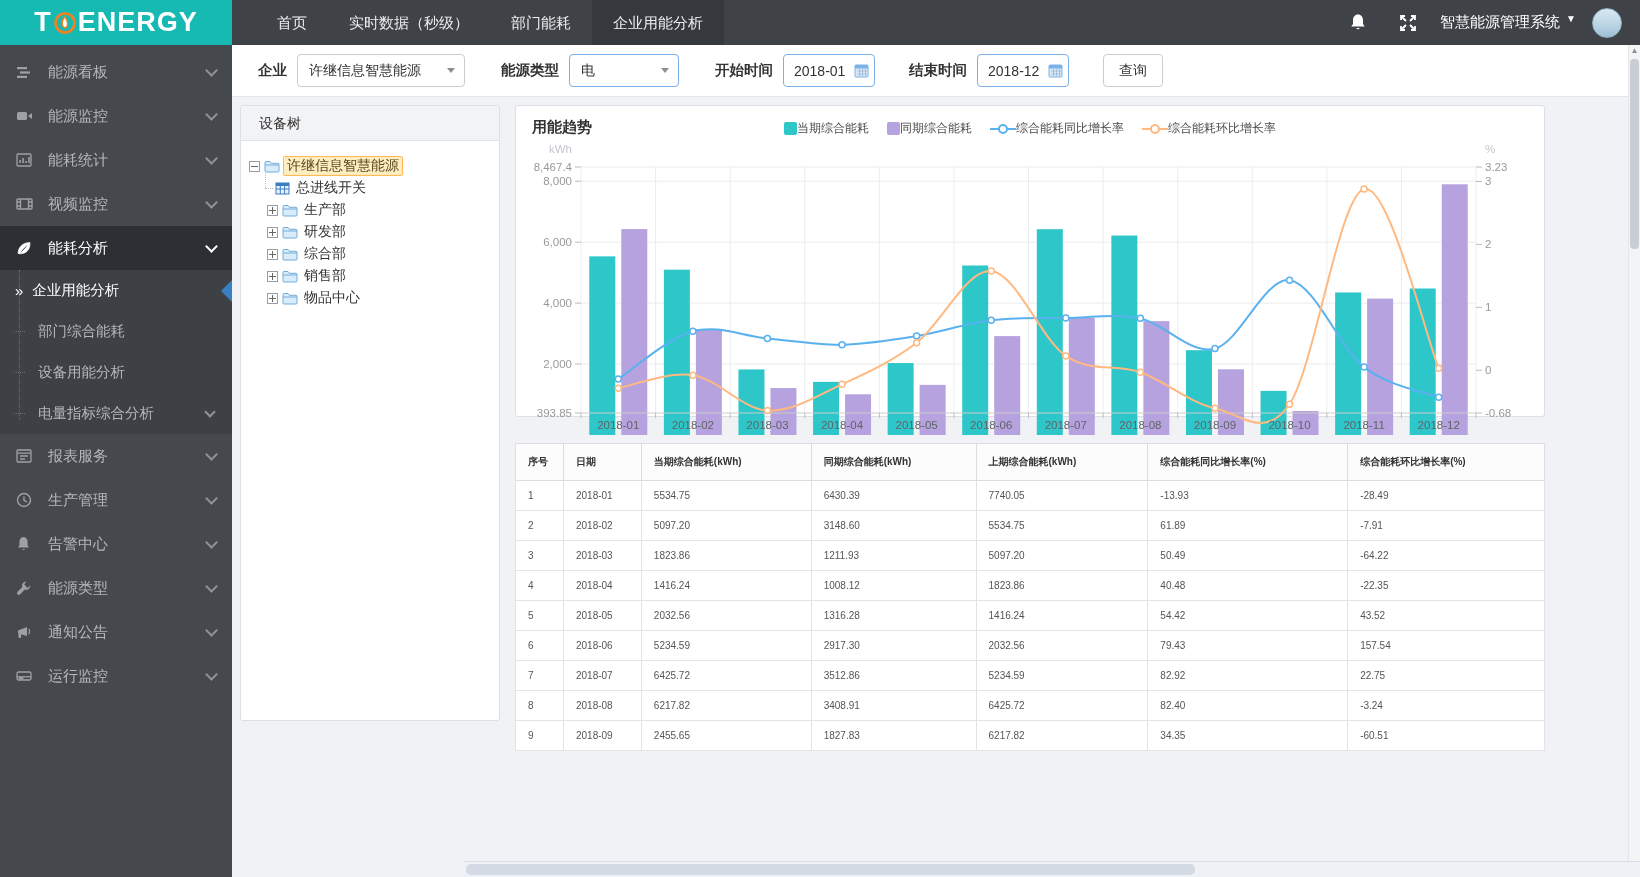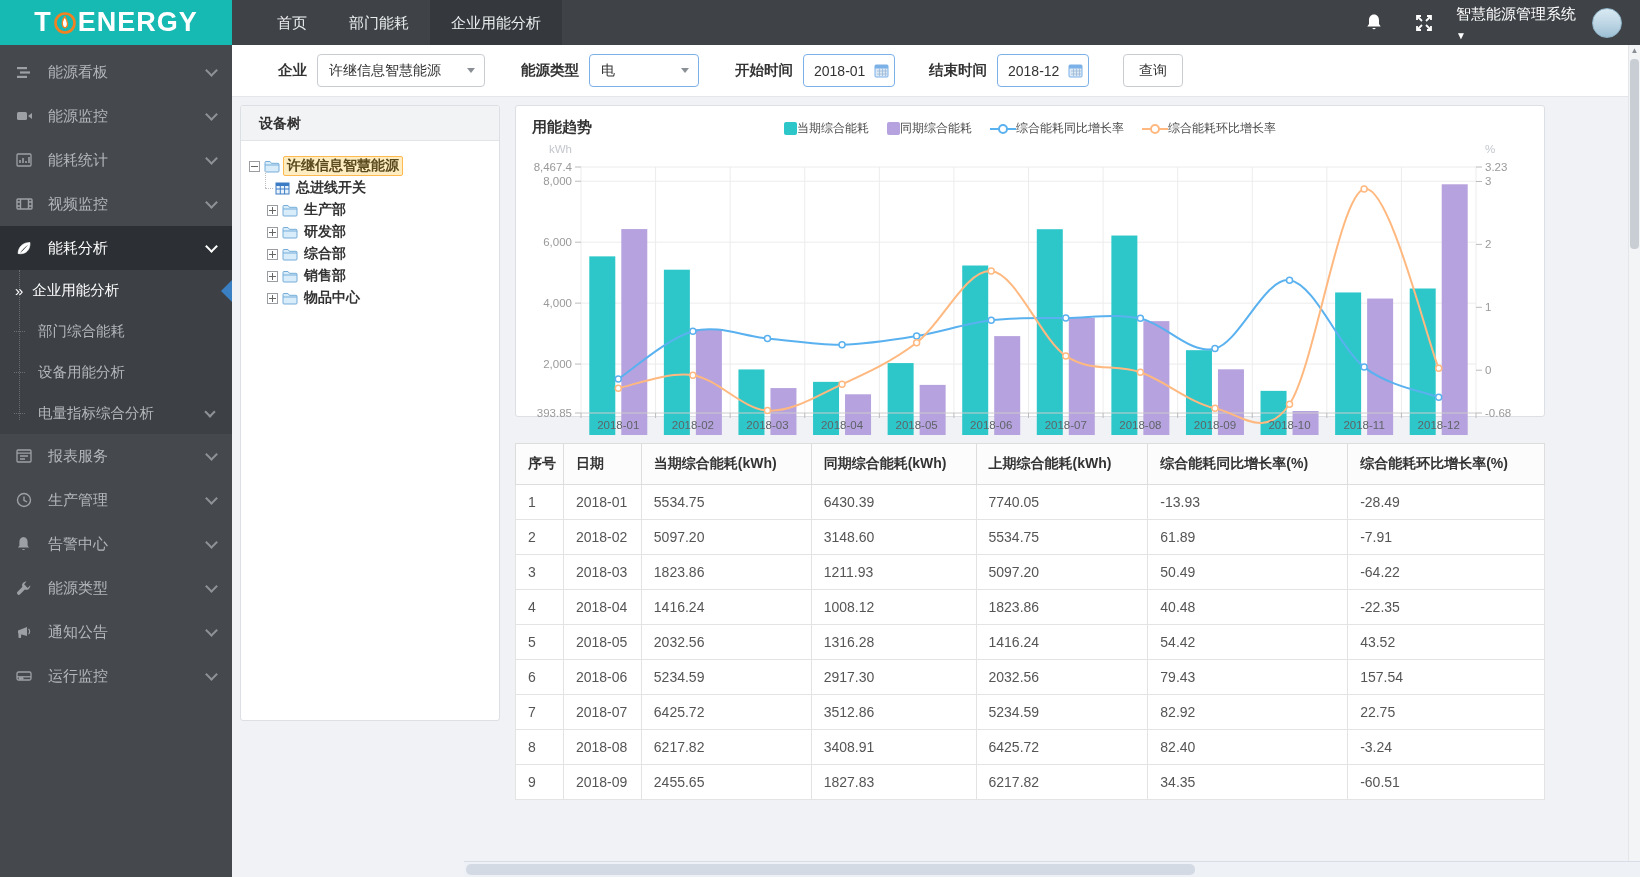--- a/index.html
+++ b/index.html
@@ -7,21 +7,21 @@
 
   
   .topbar { height:45px; display:flex; background:#3f4347; color:#fff; position:relative; z-index:5; }
   .logo { width:232px; background:#17b9b3; display:flex; align-items:center; justify-content:center; font-weight:800; font-size:27px; letter-spacing:1px; color:#fff; }
   .logo .at { margin:0 1px; display:inline-flex; }
   .nav-tabs { display:flex;padding-left:24px; }
   .nav-tab { padding:0 21px; line-height:45px; font-size:15px; color:#eceeef; cursor:pointer; white-space:nowrap; }
   .nav-tab.active { background:#35393e; }
   .topbar-right { margin-left:auto; display:flex; align-items:center; padding-right:18px; }
   .tb-icon { width:20px; height:20px; margin-left:30px; display:inline-flex; align-items:center; justify-content:center; }
-  .sys-menu { margin-left:22px; font-size:15px; display:flex; align-items:flex-start; gap:6px;flex-direction:column; }
+  .sys-menu { margin-left:22px; font-size:15px; display:flex; align-items:flex-start; gap:6px; }
   .sys-caret { font-size:10px; }
   .avatar { width:30px; height:30px; border-radius:50%; margin-left:16px; background:linear-gradient(180deg,#d8e9f2 0%,#bcd5e4 55%,#9dbfd4 100%); border:1px solid #8fb4c9; }
 
   
   .app { display:flex; height:832px; position:relative; }
   .sidebar { width:232px; background:#45494e; color:#b4b7ba; flex:none; padding-top:5px; }
   .sb-item { height:44px; display:flex; align-items:center; padding:0 16px 0 16px; font-size:15px; cursor:pointer; position:relative; }
   .sb-item .sb-ic { width:20px; margin-right:12px; display:inline-flex; color:#9da0a4; }
   .sb-item .sb-label { flex:1; }
   .sb-chevron { width:9px; height:9px; border-right:2px solid #8f9296; border-bottom:2px solid #8f9296; transform:rotate(45deg); margin-top:-4px; }
@@ -32,36 +32,36 @@
   .sb-sub:before { content:""; position:absolute; left:19px; top:0; bottom:14px; border-left:1px dotted #6a6e73; }
   .sb-subitem { height:41px; display:flex; align-items:center; font-size:14.5px; color:#b4b7ba; padding-left:14px; cursor:pointer; position:relative; }
   .sb-subitem .dash { width:11px; border-top:1px dotted #6a6e73; margin-right:13px; }
   .sb-subitem.active { color:#fff; }
   .sb-subitem.active .mark { color:#fff; font-size:15px; margin-right:9px; margin-left:1px; }
   .sb-subitem.active:after { content:""; position:absolute; right:0; top:50%; margin-top:-11px; border-right:11px solid #3a7fc1; border-top:11px solid transparent; border-bottom:11px solid transparent; }
   .sb-subitem .sub-chev { margin-left:auto; margin-right:18px; width:8px; height:8px; border-right:2px solid #8f9296; border-bottom:2px solid #8f9296; transform:rotate(45deg); margin-top:-3px; }
 
   
   .main { flex:1; position:relative; background:#f0f2f5; overflow:hidden; }
-  .filterbar { height:52px; background:#fff; border-bottom:1px solid #e4e7ea; display:flex; align-items:center; padding-left:46px; }
+  .filterbar { height:52px; background:#fff; border-bottom:1px solid #e4e7ea; display:flex; align-items:center; padding-left:26px; }
   .f-label { font-size:14.5px; font-weight:bold; color:#333; margin-right:10px; white-space:nowrap; }
   .ctl { height:33px; background:#fff; border:1px solid #c9ccd1; border-radius:4px; display:flex; align-items:center; font-size:14px; color:#333; position:relative; cursor:pointer; }
   .ctl.blue { border-color:#7cb1e8; }
   .sel-company { width:168px; padding:0 26px 0 11px; margin-right:36px; }
   .sel-energy { width:110px; padding:0 22px 0 11px; margin-right:36px; }
   .caret { position:absolute; right:9px; top:13px; width:0; height:0; border-left:4px solid transparent; border-right:4px solid transparent; border-top:5px solid #8a8f96; }
   .date-input { width:92px; padding:0 24px 0 10px; margin-right:34px; }
   .cal-ic { position:absolute; right:5px; top:8px; }
   .btn-query { height:33px; padding:0 15px; border:1px solid #c9ccd1; border-radius:4px; background:#fff; font-size:14px; color:#333; cursor:pointer; }
 
   .content { display:flex; padding:8px 0 0 8px; height:780px; }
   .panel { background:#fff; border:1px solid #dcdfe3; border-radius:3px; }
 
   
-  .tree-panel { width:260px; height:616px; margin-right:15px; flex:none;font-weight:bold; }
+  .tree-panel { width:260px; height:616px; margin-right:15px; flex:none; }
   .tree-head { height:35px; line-height:35px; background:#f2f3f5; border-bottom:1px solid #e2e5e8; padding-left:18px; font-size:14px; color:#333; border-radius:3px 3px 0 0; }
   .tree-body { padding:14px 8px 0 8px; font-size:14px; color:#333; }
   .tnode { display:flex; align-items:center; height:22px; white-space:nowrap; }
   .tnode .exp { width:11px; height:11px; border:1px solid #9a9da1; background:#fff; position:relative; flex:none; margin-right:4px; cursor:pointer; }
   .tnode .exp:before { content:""; position:absolute; left:1px; right:1px; top:4px; border-top:1px solid #666; }
   .tnode .exp.plus:after { content:""; position:absolute; top:1px; bottom:1px; left:4px; border-left:1px solid #666; }
   .tnode .tic { margin-right:3px; display:inline-flex; flex:none; }
   .tnode .tlabel { padding:0 3px; cursor:pointer; }
   .tnode .tlabel.selected { background:#ffedc2; border:1px solid #ffb951; border-radius:2px; color:#5a4a1e; }
   .tnode.lv1 { padding-left:18px; }
@@ -70,21 +70,21 @@
   .tnode.leafrow:after { content:""; position:absolute; left:16px; top:11px; width:8px; border-top:1px dotted #bdbfc2; }
 
   
   .right-col { width:1030px; display:flex; flex-direction:column; }
   .chart-card { height:312px; padding:11px 15px 0 15px; position:relative; }
   .chart-title { font-size:15px; font-weight:bold; color:#333; position:absolute; left:16px; top:12px; }
   .legend { display:flex; justify-content:center; gap:18px; font-size:12px; color:#4a4a4a; padding-top:3px; }
   .lg-item { display:flex; align-items:center; cursor:pointer; }
   .lg-swatch { width:13px; height:13px; border-radius:2px; display:inline-block; }
   .table-card { margin-top:26px; flex:1; padding:0; overflow:hidden; border:none; background:transparent; }
-  table.data { width:100%; border-collapse:collapse; background:#fff; font-size:14px; }
+  table.data { width:100%; border-collapse:collapse; background:#fff; font-size:10px; }
   table.data th { background:#fcfcfc; color:#333; font-weight:bold; text-align:left; padding:11px 0 11px 12px; border:1px solid #ddd; white-space:nowrap; }
   table.data td { color:#555; padding:9px 0 9px 12px; border:1px solid #e3e3e3; }
 
   
   .vscroll { position:absolute; right:0; top:0; bottom:0; width:12px; background:#f3f4f6; border-left:1px solid #e4e6e9; z-index:6; }
   .vscroll .arr { position:absolute; left:0; width:11px; height:12px; font-size:8px; color:#8a8f96; text-align:center; line-height:12px; }
   .vscroll .thumb { position:absolute; left:1px; width:9px; top:14px; height:190px; background:#c9cdd4; border-radius:4px; }
   .hscroll { position:absolute; left:232px; right:0; bottom:0; height:16px; background:#eef1f6; border-top:1px solid #d9dee6; z-index:7; }
   .hscroll .thumb { position:absolute; left:2px; top:2px; height:11px; width:62%; background:#d4dae3; border-radius:5px; }
 </style>
@@ -97,20 +97,21 @@
       <span class="at">
         <svg width="24" height="24" viewBox="0 0 24 24">
           <circle cx="12" cy="12" r="9.5" fill="none" stroke="#f48120" stroke-width="2.6"></circle>
           <path d="M12 5.5 C9 9 8.5 12 10 15.5 C12 18 15 16 14.5 12.5 C14.2 10 13 7.5 12 5.5 Z" fill="#fff" stroke="#f48120" stroke-width="1.4"></path>
         </svg>
       </span>
       <span>ENERGY</span>
   </div>
   <div class="nav-tabs" id="nav-tabs">
       <div class="nav-tab">首页</div>
+      <div class="nav-tab">实时数据（秒级）</div>
       <div class="nav-tab">部门能耗</div>
       <div class="nav-tab active">企业用能分析</div>
     </div>
   <div class="topbar-right">
     <span class="tb-icon">
         <svg width="18" height="19" viewBox="0 0 18 19">
           <path d="M9 1.5 C5.8 1.5 4 4 4 7 L4 11 L2.3 13.6 L15.7 13.6 L14 11 L14 7 C14 4 12.2 1.5 9 1.5 Z" fill="#fff"></path>
           <path d="M7.3 15 a1.8 1.8 0 0 0 3.4 0 Z" fill="#fff"></path>
         </svg>
       </span>

